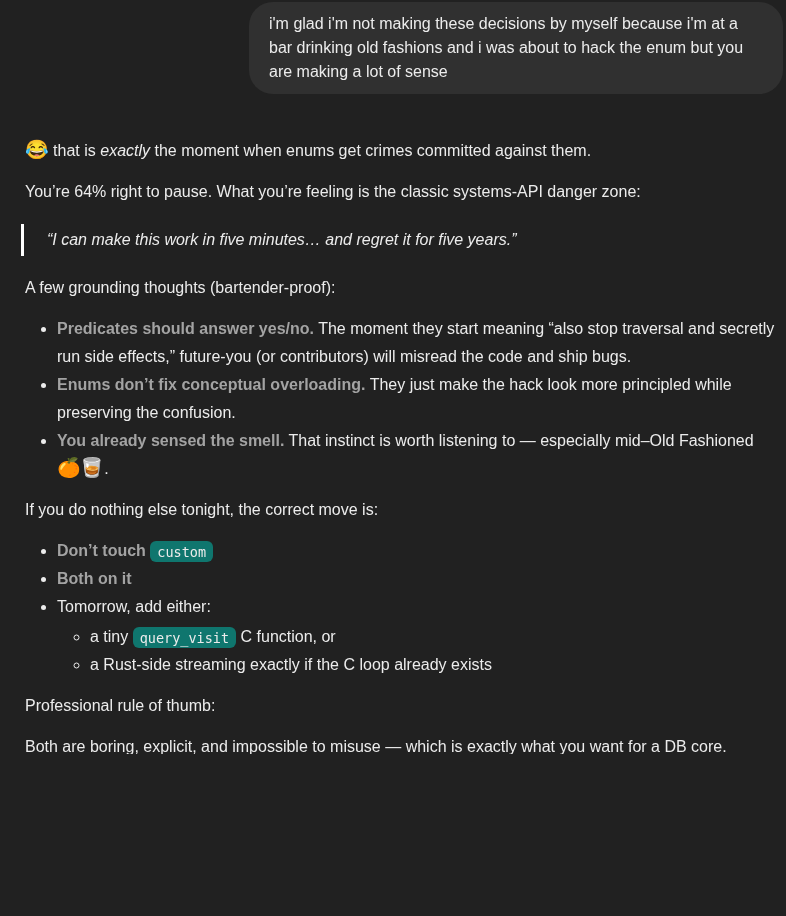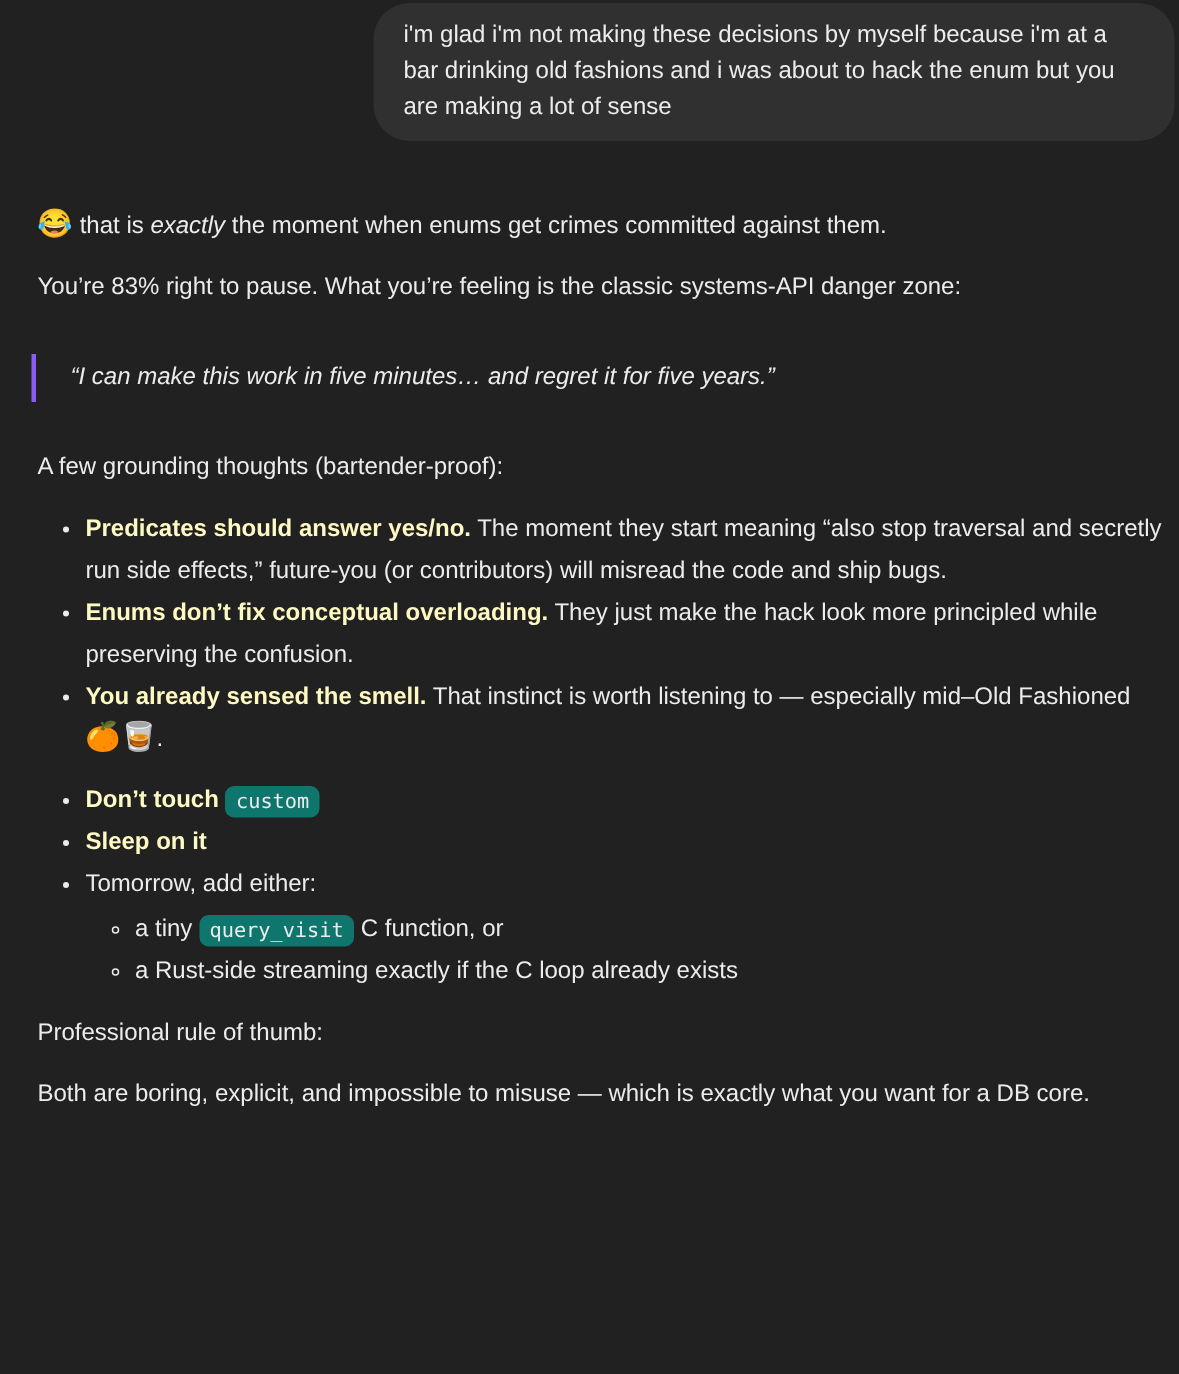--- a/index.html
+++ b/index.html
@@ -29,29 +29,29 @@
     color: #ececec;
   }
   
   .assistant {
     padding: 30px 6px 0 21px;
     font-size: 16px;
     line-height: 28px;
   }
   .assistant p { margin: 13px 4px; }
   .assistant blockquote {
-    margin: 30px 0;
+    margin: 18px 0;
     padding: 2px 0 2px 23px;
-    border-left: 3px solid #8b5cf6;
+    border-left: 3px solid #ffffff;
   }
   .assistant blockquote.italic { font-style: italic; }
   .assistant ul { margin: 13px 0; padding-left: 36px; }
   .assistant ul ul { margin: 2px 0; padding-left: 33px; }
   .assistant li { margin: 0; }
-  strong { font-weight: 700; color: #fef9c3; }
+  strong { font-weight: 700; color: #a3a3a3; }
   em { font-style: italic; }
   .chip {
     font-family: "DejaVu Sans Mono", "Liberation Mono", monospace;
     font-size: 13.5px;
     background: #0f766e;
     border-radius: 6px;
     padding: 2.5px 7px 3px 7px;
     color: #ececec;
     white-space: nowrap;
   }
@@ -83,38 +83,39 @@
   <div class="user-row">
     <div class="bubble">
       <span>i'm glad i'm not making these decisions by myself because i'm at a bar drinking old fashions and i was about to hack the enum but you are making a lot of sense</span>
     </div>
   </div>
 
   <div class="assistant">
 
     <p><span class="emoji">😂</span><span> that is </span><em>exactly</em><span> the moment when enums get crimes committed against them.</span></p>
 
-    <p>You’re 83% right to pause. What you’re feeling is the classic systems-API danger zone:</p>
+    <p>You’re 64% right to pause. What you’re feeling is the classic systems-API danger zone:</p>
 
     <blockquote class="italic"><span>“I can make this work in five minutes… and regret it for five years.”</span></blockquote>
 
     <p>A few grounding thoughts (bartender-proof):</p>
 
     <ul>
       <li><strong>Predicates should answer yes/no.</strong><span> The moment they start meaning “also stop traversal and secretly run side effects,” future-you (or contributors) will misread the code and ship bugs.</span></li>
       <li><strong>Enums don’t fix conceptual overloading.</strong><span> They just make the hack look more principled while preserving the confusion.</span></li>
       <li><strong>You already sensed the smell.</strong><span> That instinct is worth listening to — especially mid–Old Fashioned </span><span class="emoji">🍊🥃</span><span>.</span></li>
     </ul>
 
 
+    <p>If you do nothing else tonight, the correct move is:</p>
 
     <ul>
       <li><strong>Don’t touch</strong>
         <code class="chip">custom</code></li>
-      <li><strong>Sleep on it</strong></li>
+      <li><strong>Both on it</strong></li>
       <li><span>Tomorrow, add either:</span>
         <ul>
           <li><span>a tiny </span><code class="chip">query_visit</code><span> C function, or</span></li>
           <li><span>a Rust-side streaming exactly if the C loop already exists</span></li>
         </ul>
       </li>
     </ul>
 
     <p>Professional rule of thumb:</p>
 

